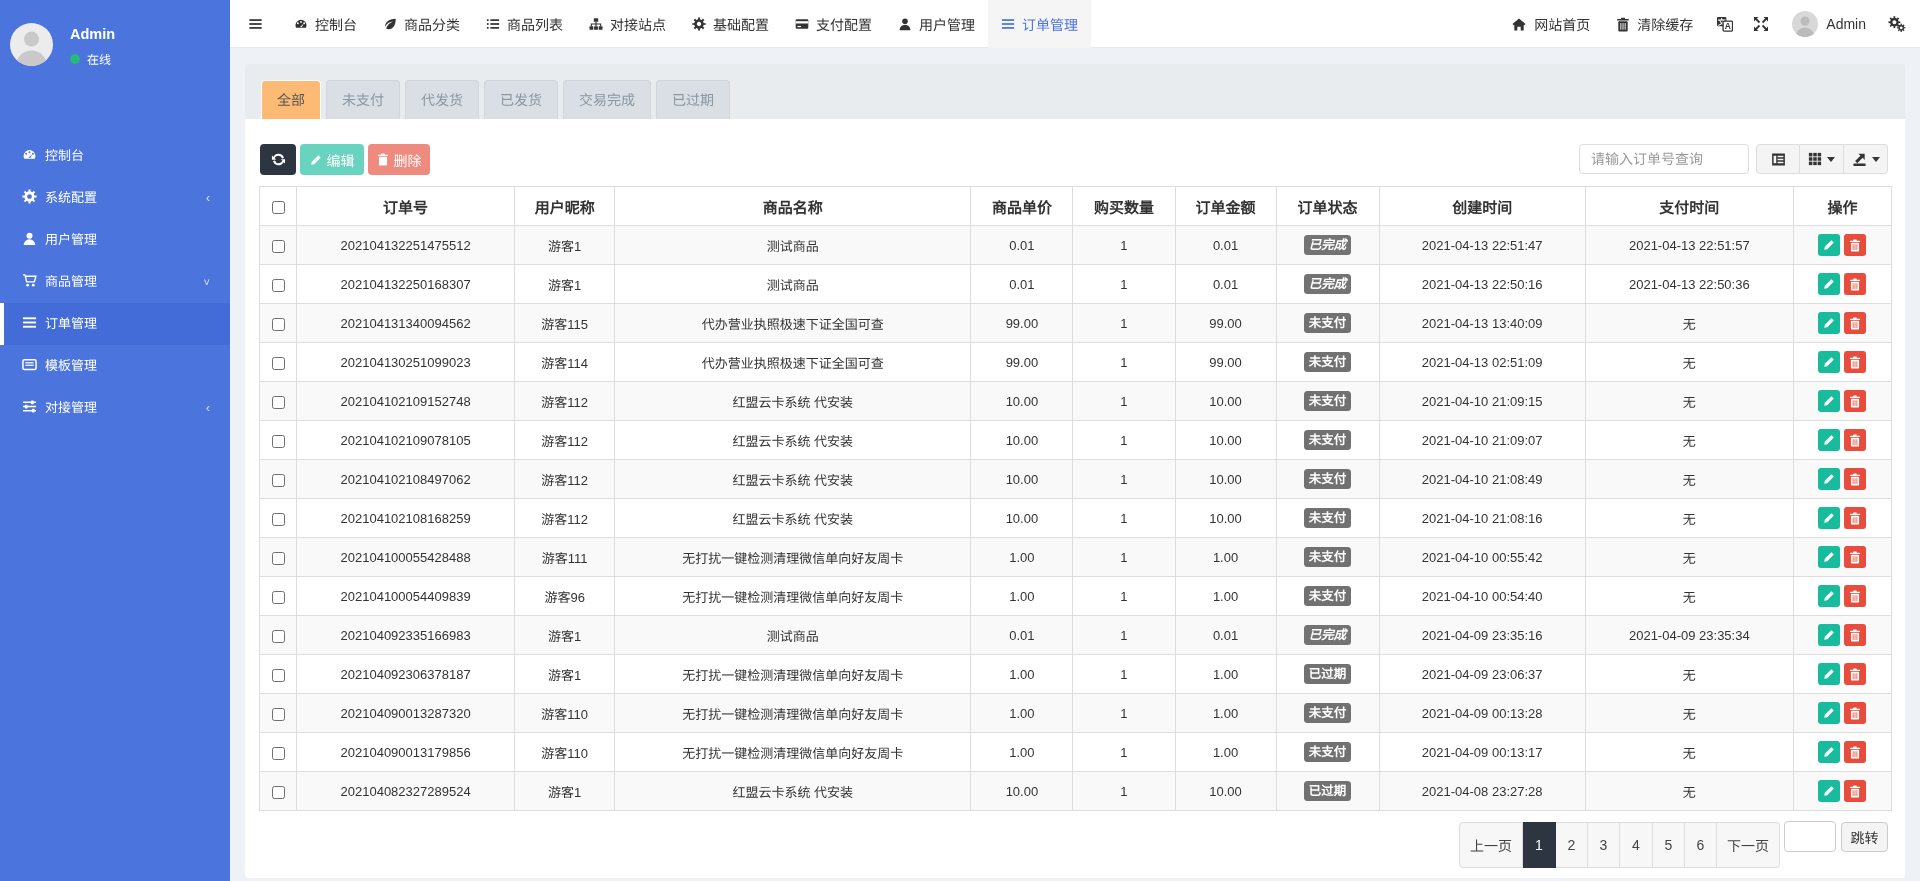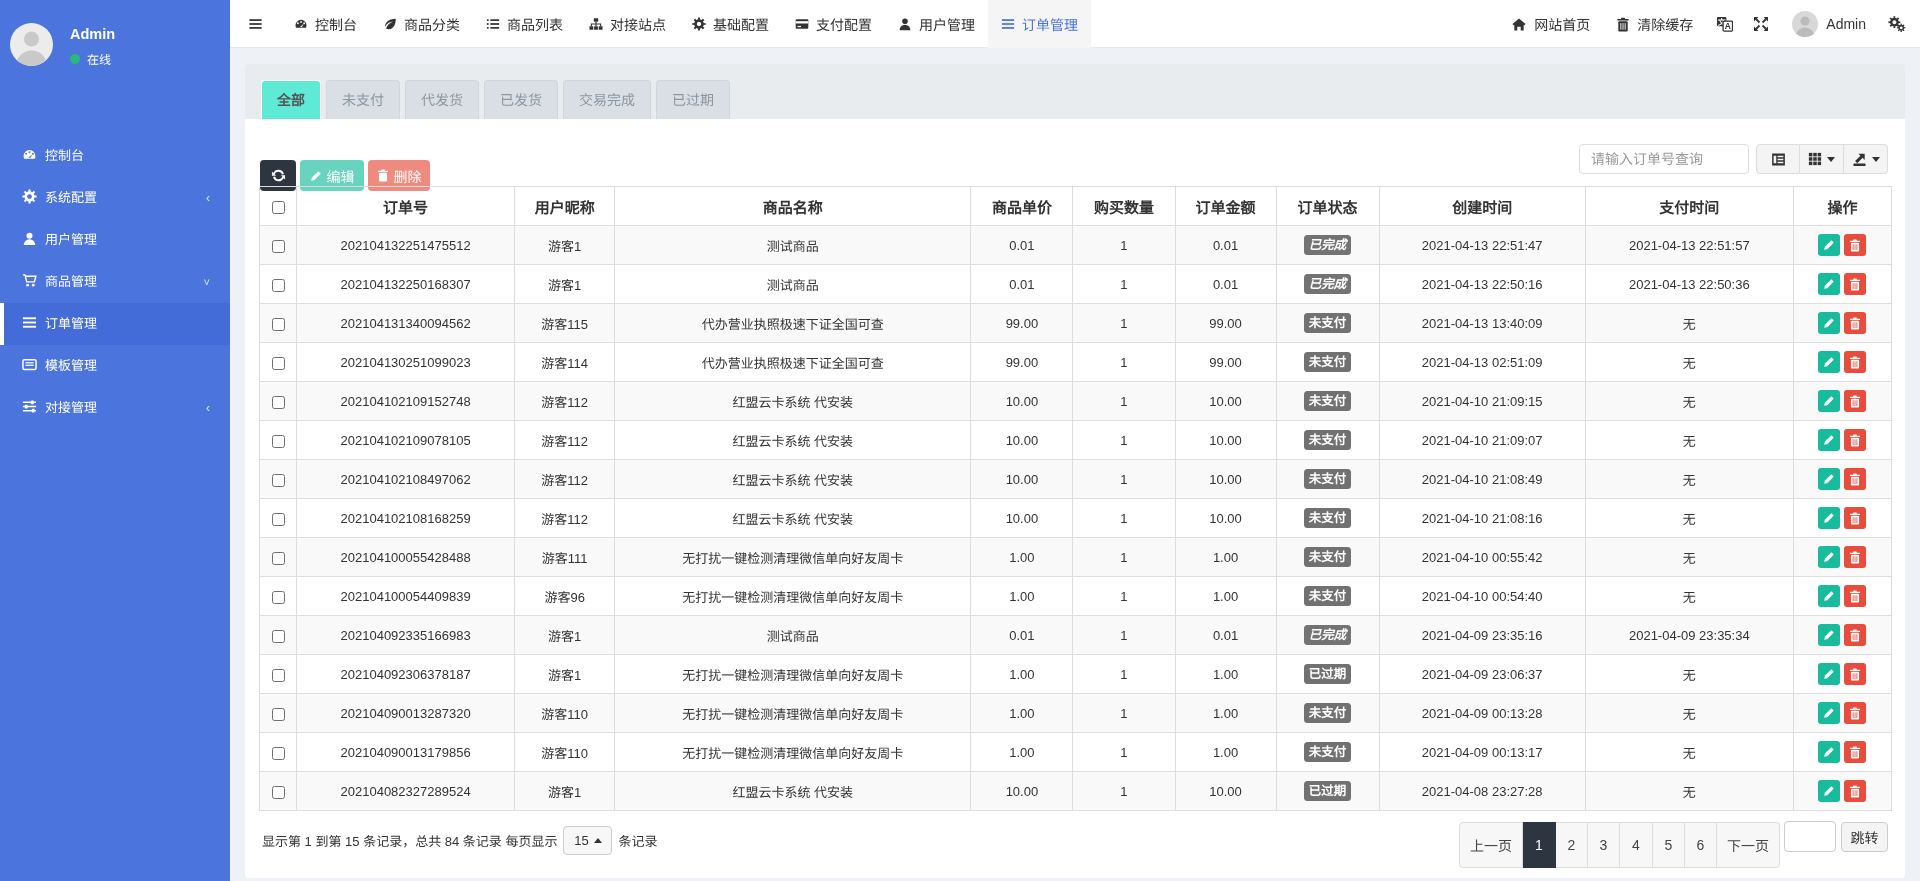--- a/index.html
+++ b/index.html
@@ -32,25 +32,25 @@
 .tb-burger { display:flex; align-items:center; padding:0 18px; }
 .tb-right { position:absolute; right:0; top:0; height:48px; display:flex; align-items:stretch; }
 .tb-left .ni svg { width:14px; height:14px; }
 .tb-right .tb-item:nth-child(3), .tb-right .tb-item:nth-child(4) { padding:0 10px; }
 .tb-right .tb-item:last-child { padding:0 14px; }
 
 
 #card { position:absolute; left:245px; top:64px; width:1660px; height:814px; background:#e8ecef; border-radius:4px; }
 #tabs { position:absolute; left:16px; top:16px; height:39px; display:flex; }
 .tab { height:39px; line-height:39px; padding:0 15px; font-size:14px; color:#8b97a3; background:#d9dfe4; border:1px solid #cfd6dc; border-bottom:none; border-radius:4px 4px 0 0; margin-right:5px; }
-.tab.active { background:#5eead4; color:#555; border-color:#fff;font-weight:bold; }
+.tab.active { background:#fdba74; color:#555; border-color:#fff; }
 #panel { position:absolute; left:0; top:55px; width:1660px; height:759px; background:#fff; border-radius:0 0 3px 3px; }
 
 
-.btn { display:inline-flex; align-items:center; justify-content:center; border-radius:4px; font-size:14px; color:#fff; border:none;margin-top:16px; }
+.btn { display:inline-flex; align-items:center; justify-content:center; border-radius:4px; font-size:14px; color:#fff; border:none; }
 #toolbar { position:absolute; left:15px; top:25px; height:31px; display:flex; }
 .btn-dark { background:#2c3540; width:36px; height:31px; }
 .btn-edit { background:#18bc9c; opacity:0.65; width:64px; height:31px; margin-left:4px; }
 .btn-del  { background:#e74c3c; opacity:0.65; width:62px; height:31px; margin-left:4px; }
 .btn-edit svg,.btn-del svg { margin-right:5px; }
 #searchbox { position:absolute; left:1334px; top:25px; width:170px; height:30px; border:1px solid #ddd; border-radius:4px; color:#999; line-height:28px; padding-left:11px; background:#fff; }
 #viewbtns { position:absolute; left:1511px; top:25px; height:30px; display:flex; }
 .vbtn { width:44px; height:30px; background:#f4f4f4; border:1px solid #ddd; border-left:none; display:flex; align-items:center; justify-content:center; }
 .vbtn:first-child { border-left:1px solid #ddd; border-radius:4px 0 0 4px; }
 .vbtn:last-child { border-radius:0 4px 4px 0; }
@@ -819,21 +819,20 @@
                       <line x1="4.7" y1="6.5" x2="4.7" y2="13.5"></line>
                       <line x1="7" y1="6.5" x2="7" y2="13.5"></line>
                       <line x1="9.3" y1="6.5" x2="9.3" y2="13.5"></line>
                     </g>
                   </g>
                 </svg>
               </span></td>
           </tr>
         </tbody>
       </table>
-    <div id="pginfo">显示第 1 到第 15 条记录，总共 84 条记录 每页显示 <span class="pgsize">15<span class="caret-u"></span></span> 条记录</div>
     <div id="pgbtns">
         <span class="pbtn">上一页</span>
         <span class="pbtn num active" style="width:33px">1</span>
         <span class="pbtn num" style="width:32px">2</span>
         <span class="pbtn num" style="width:32px">3</span>
         <span class="pbtn num" style="width:33px">4</span>
         <span class="pbtn num" style="width:32px">5</span>
         <span class="pbtn num" style="width:32px">6</span>
         <span class="pbtn last">下一页</span>
       </div>

